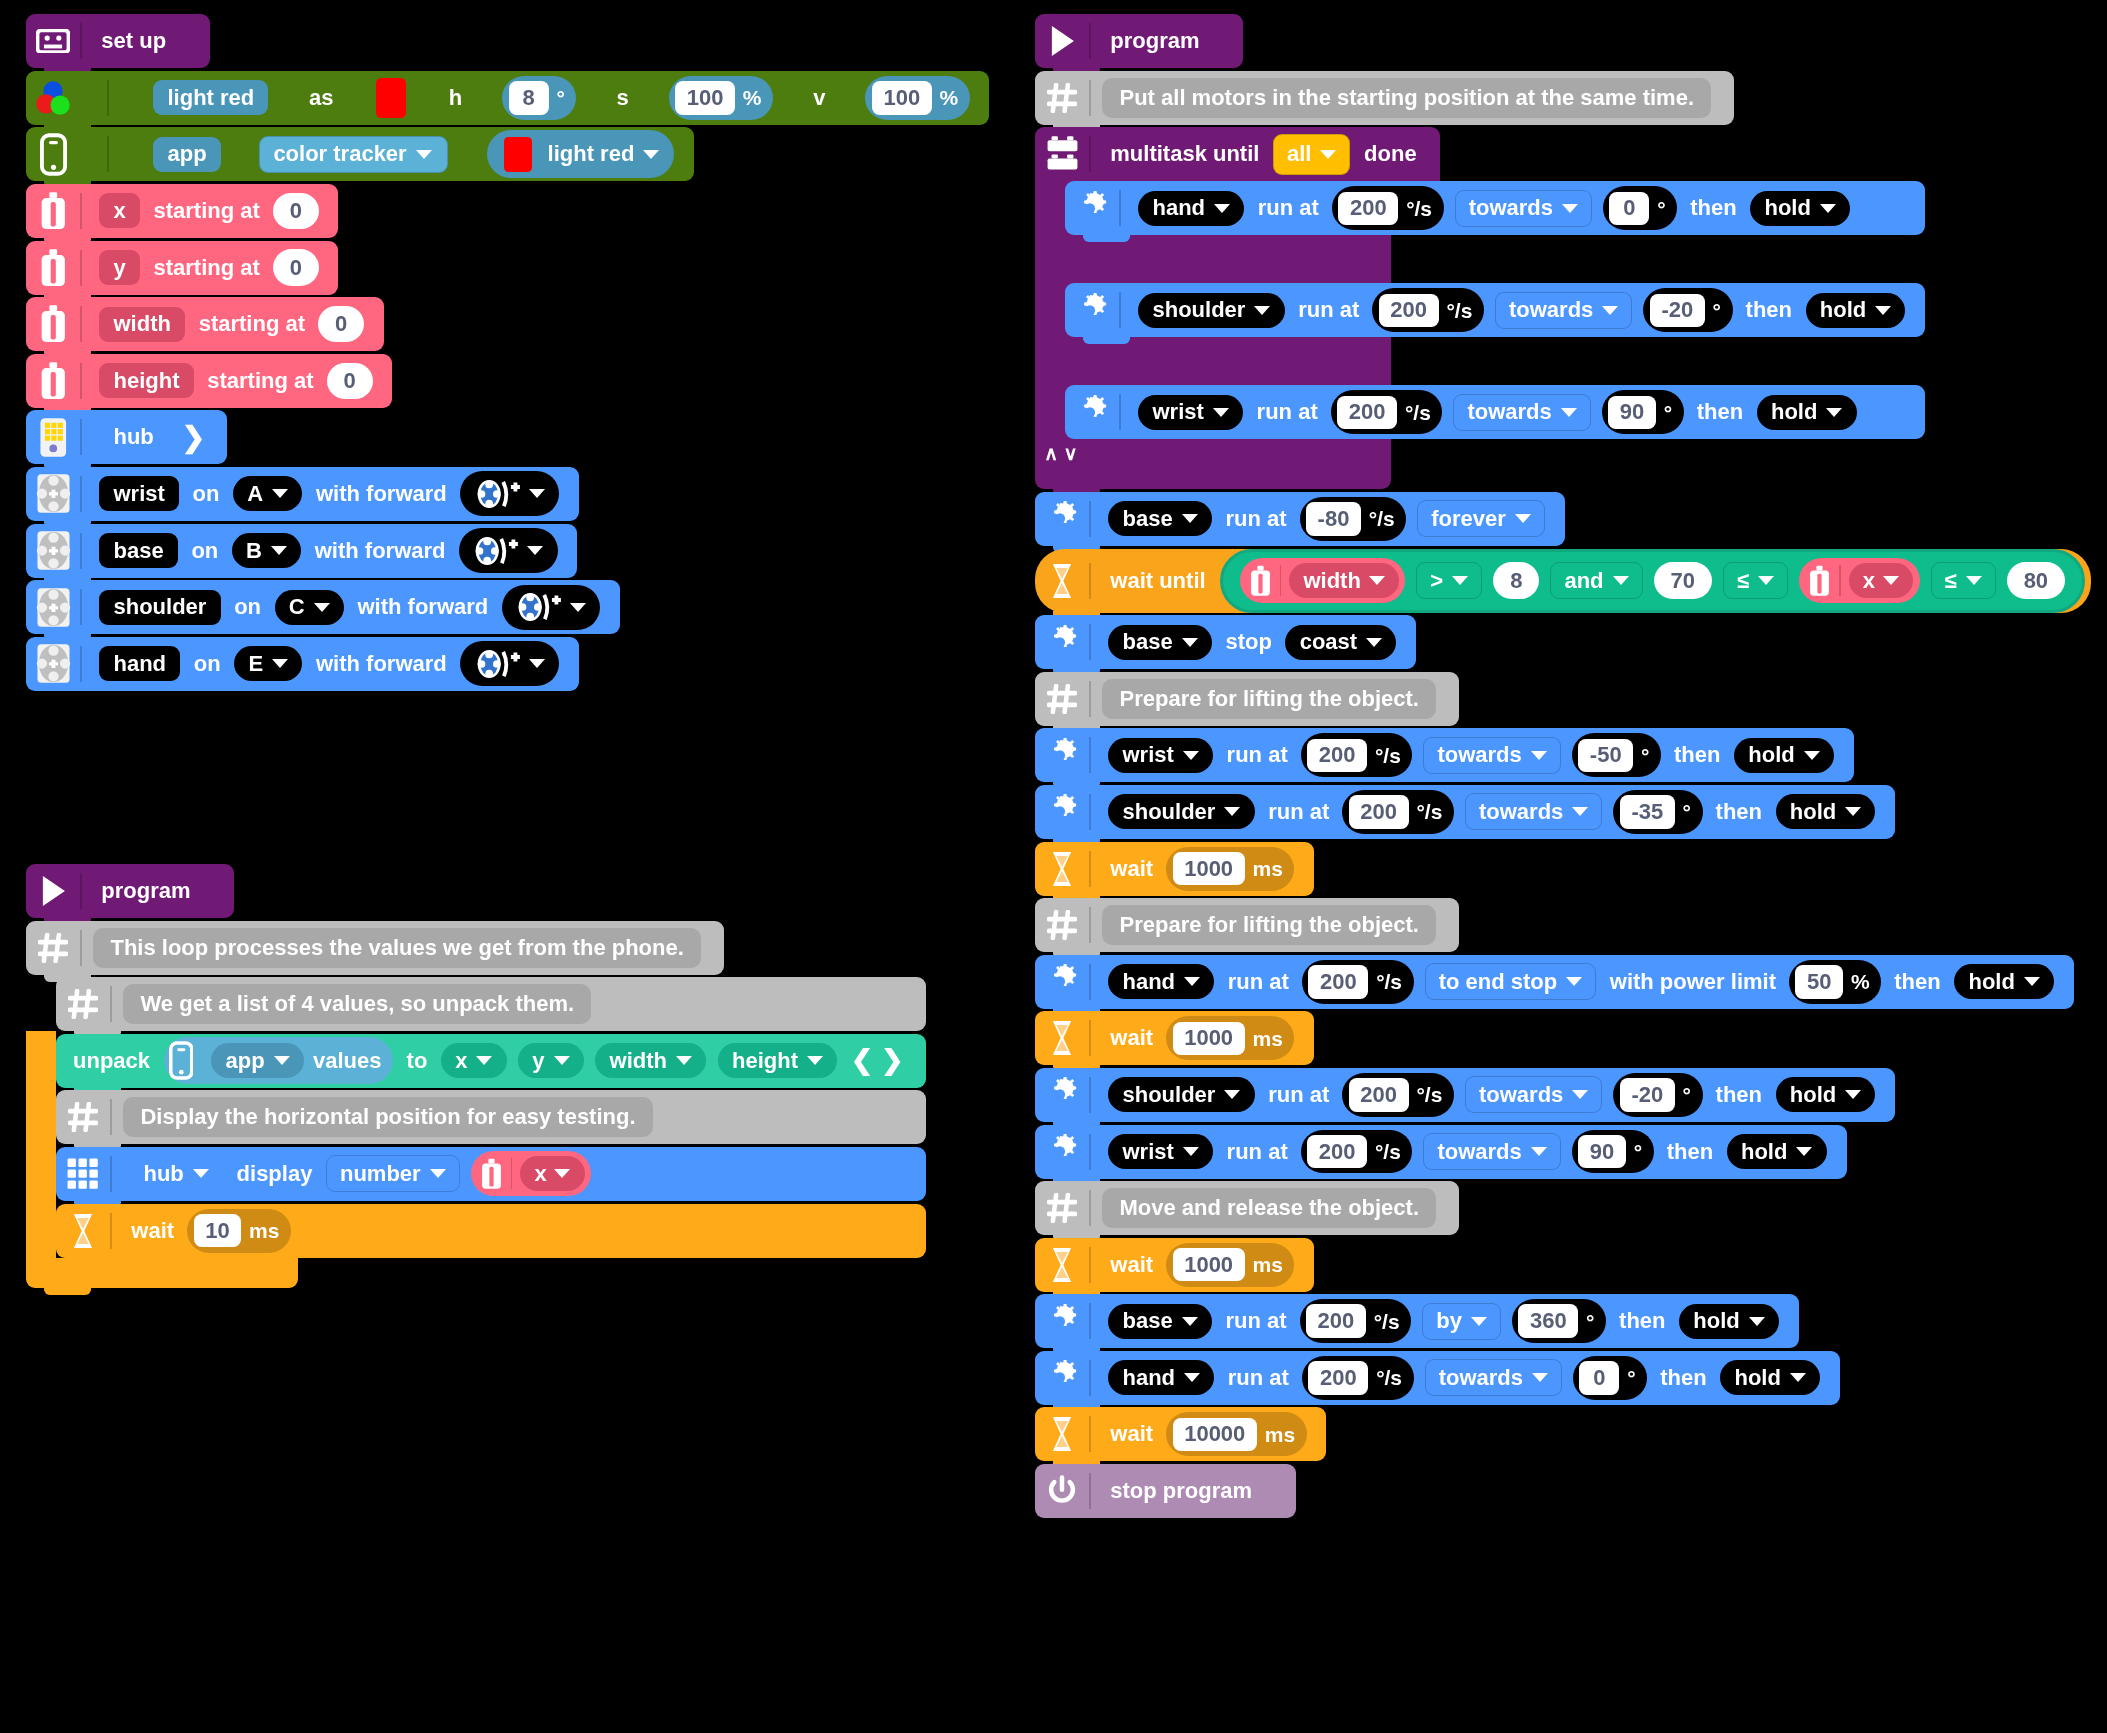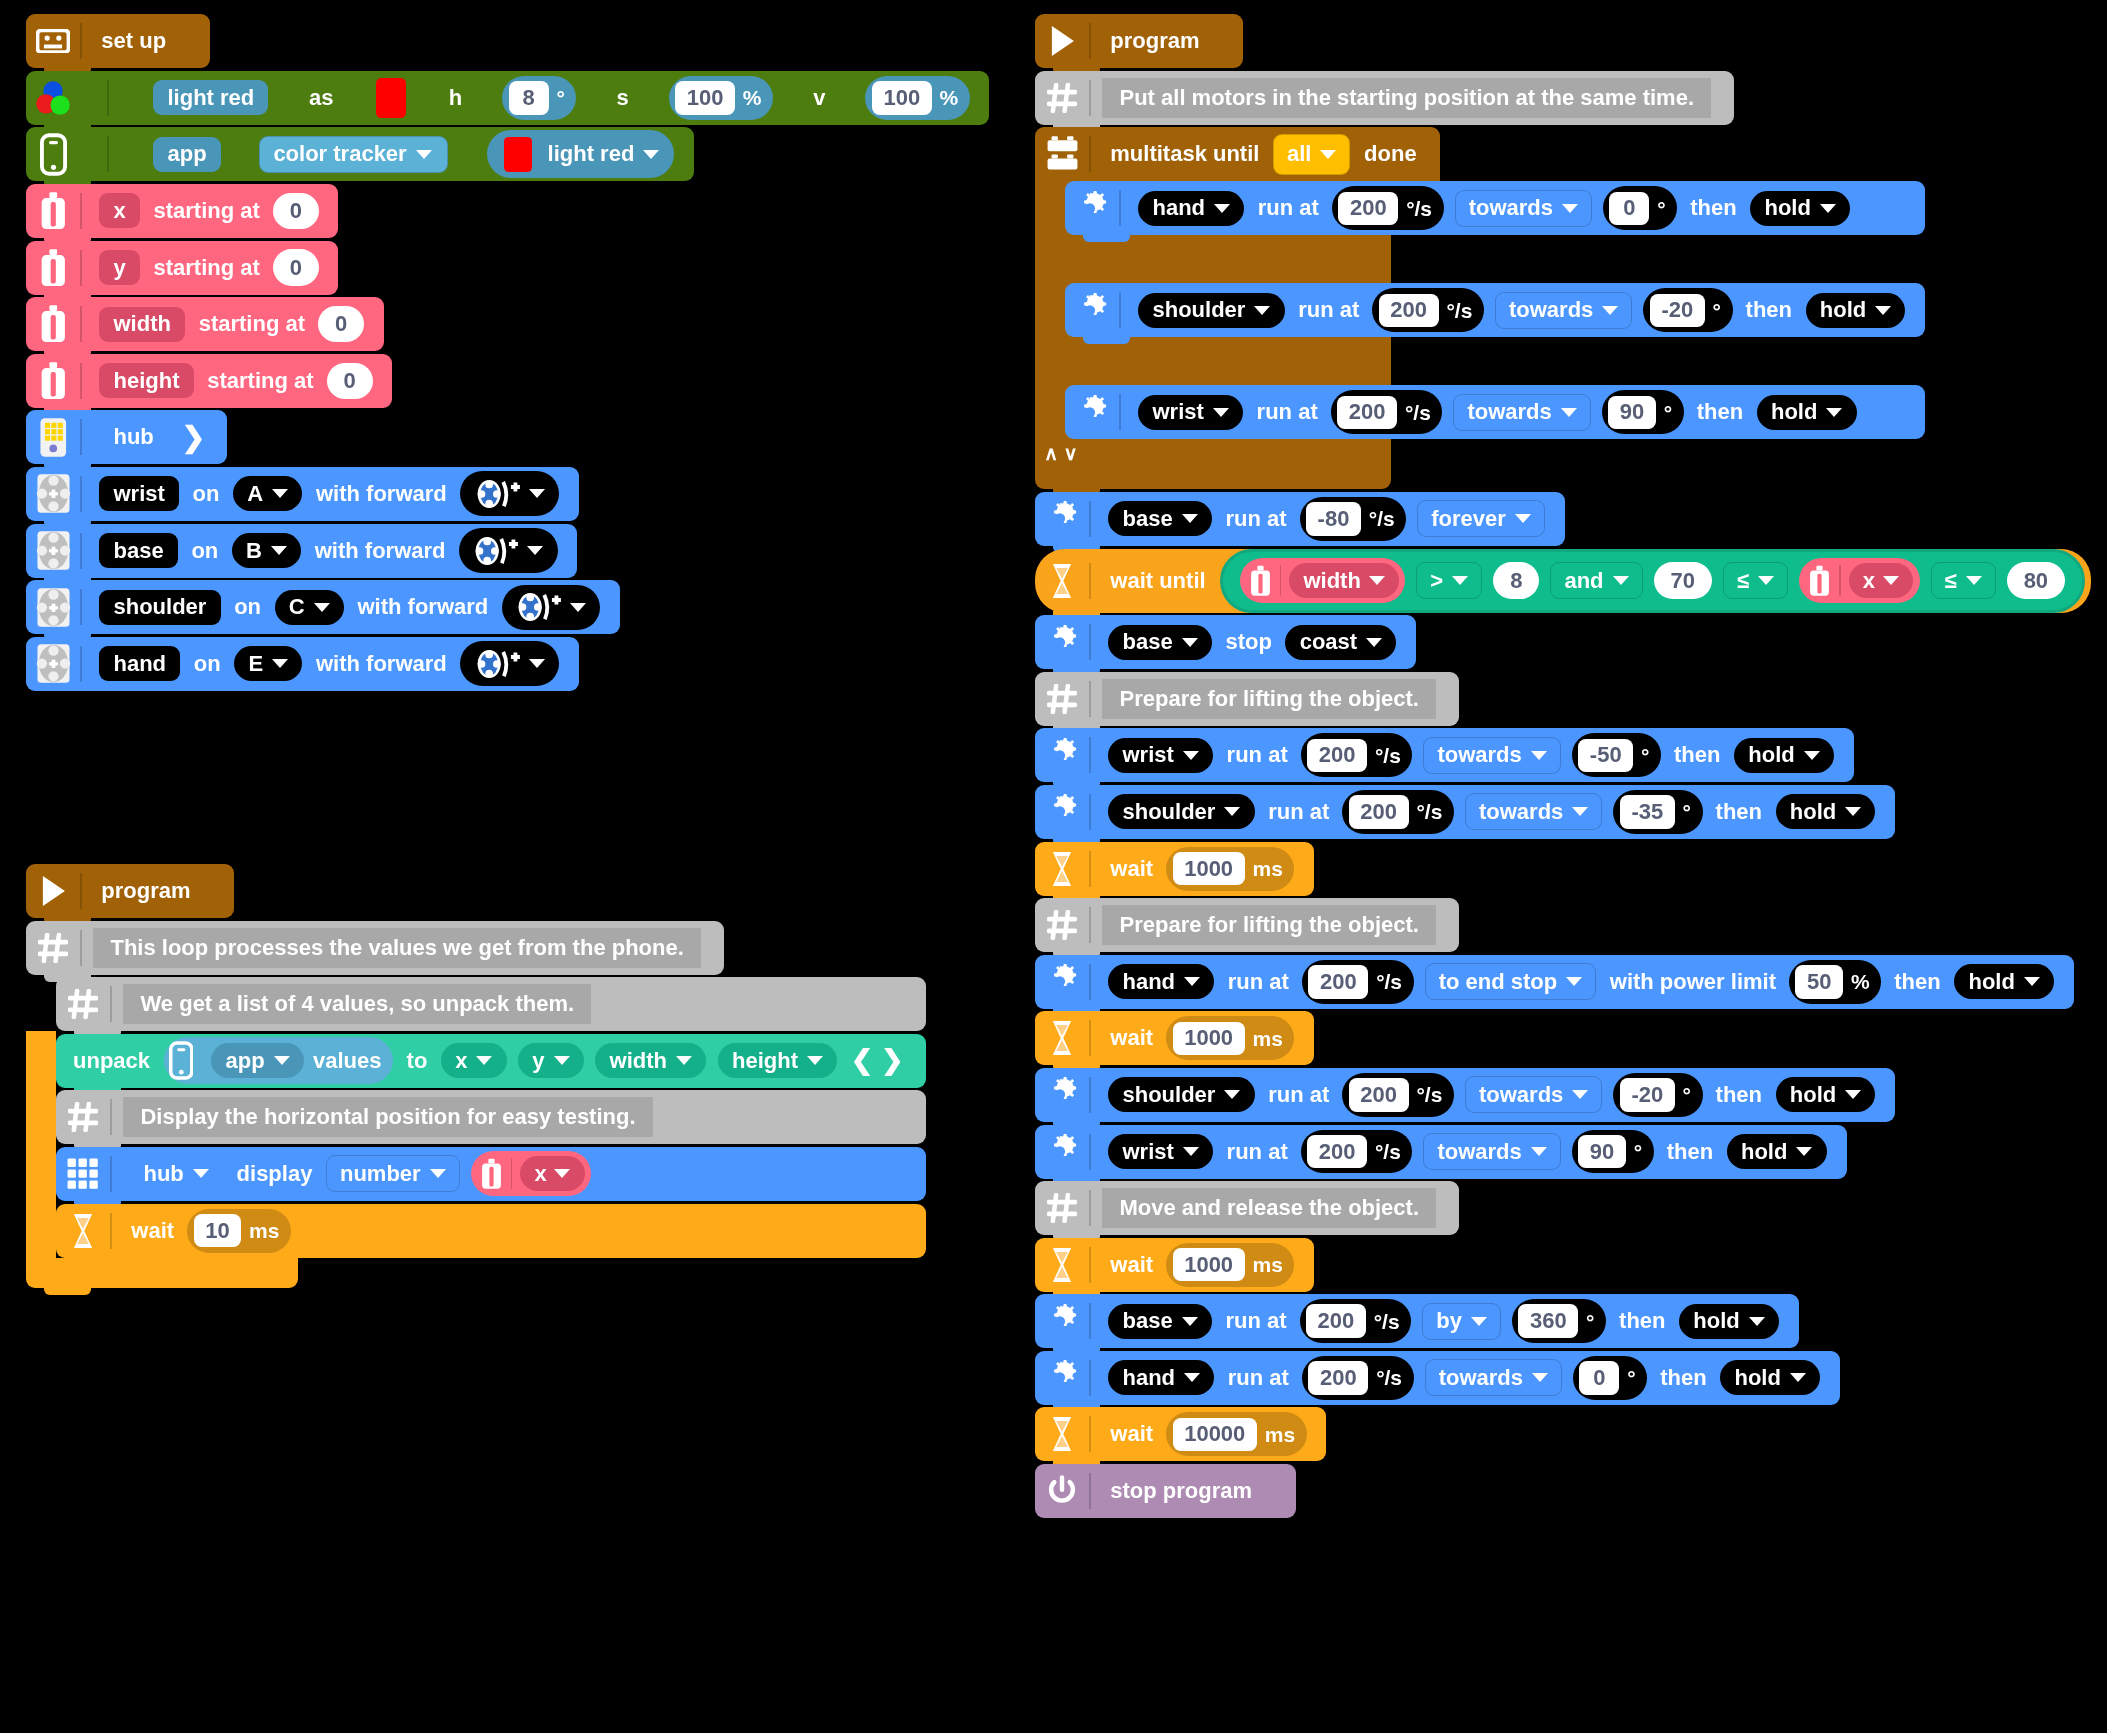--- a/index.html
+++ b/index.html
@@ -73,21 +73,21 @@
   .num > .val {
     background: #fff; color: #575e75; border-radius: 7.8px;
     padding: 5.8px 11.6px; font-size: 22px; font-weight: bold;
     min-width: 40px; text-align: center;
   }
   .num > .unit { font-size: 21px; color: #fff; font-weight: bold; }
   .oval { background:#fff; color:#575e75; border-radius:646px; padding:7.1px 17px;
           font-size:22px; font-weight:bold; margin:0 5.2px; }
 
   
-  .c-events   { background: #a16207; }
+  .c-events   { background: #701a75; }
   .c-light    { background: #4d7c0f; gap: 27px; }
   .c-var      { background: #FF6680; }
   .c-hub      { background: #4C97FF; }
   .c-motor    { background: #4C97FF; }
   .c-control  { background: #FFAB19; }
   .c-waituntil{ background: #FAA41B; }
   .c-sensing  { background: #2FCEA5; }
   .c-stopprog { background: #AD8BB3; }
   .c-light  .pill, .c-light  .num { background: #4A96B8; }
   .c-var    .pill, .c-var    .num { background: #D94A66; }
@@ -96,21 +96,21 @@
   .c-sensing .pill, .c-sensing .num { background: #13B08A; }
 
   .c-events .fld { background: #FFBF00; border-color: rgba(0,0,0,.18); }
   .c-control .fld { background: #FFAB19; border-color: rgba(0,0,0,.18); }
   .c-motor  .fld { background: #4C97FF; border-color: rgba(0,0,0,.18); }
   .c-light  .fld { background: #5CB1D6; border-color: rgba(0,0,0,.18); }
 
   
   .comment { background:#BDBDBD; }
   .comment .ctext {
-    background:#A8A8A8; border-radius:1px; padding:9px 17px;
+    background:#A8A8A8; border-radius:10px; padding:9px 17px;
     color:#fff; font-size:22px; font-weight:bold; margin-right:9px;
   }
 
   
   .cblk { position: relative; display: flex; flex-direction: column; }
   .cblk .chead {
     display:inline-flex; align-items:center; border-radius:9px 9px 0 0;
     min-height:54px; color:#fff; font-weight:bold; font-size:22px;
     align-self:flex-start; padding-right:15.5px;
   }

